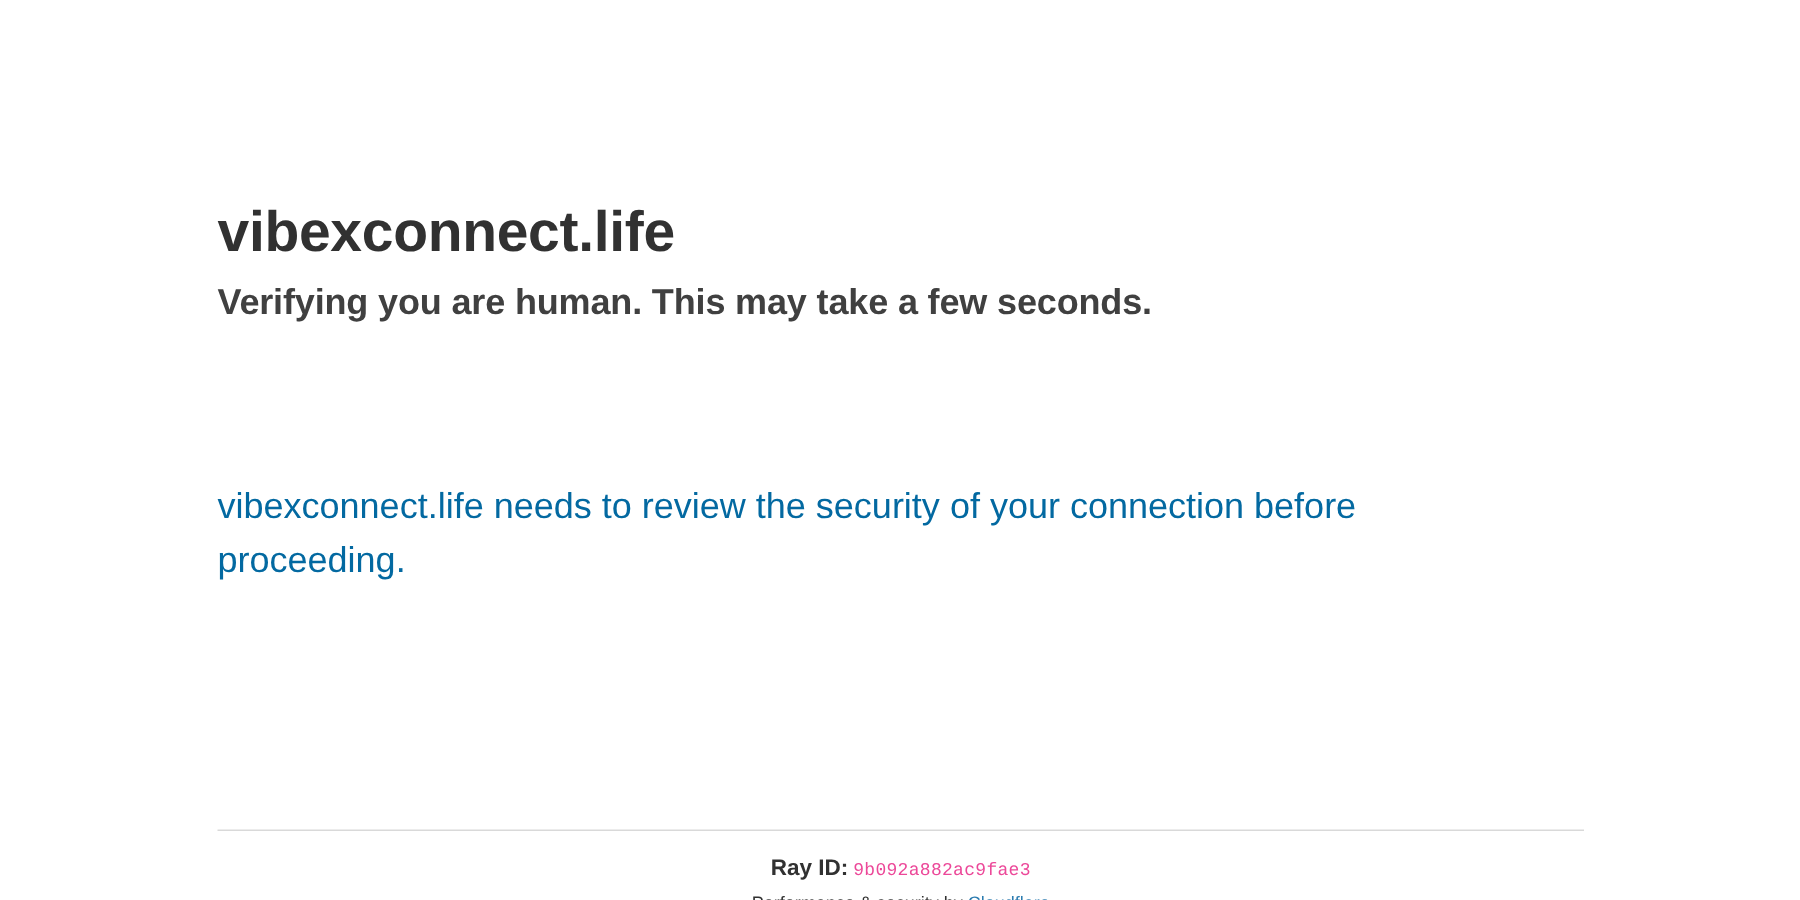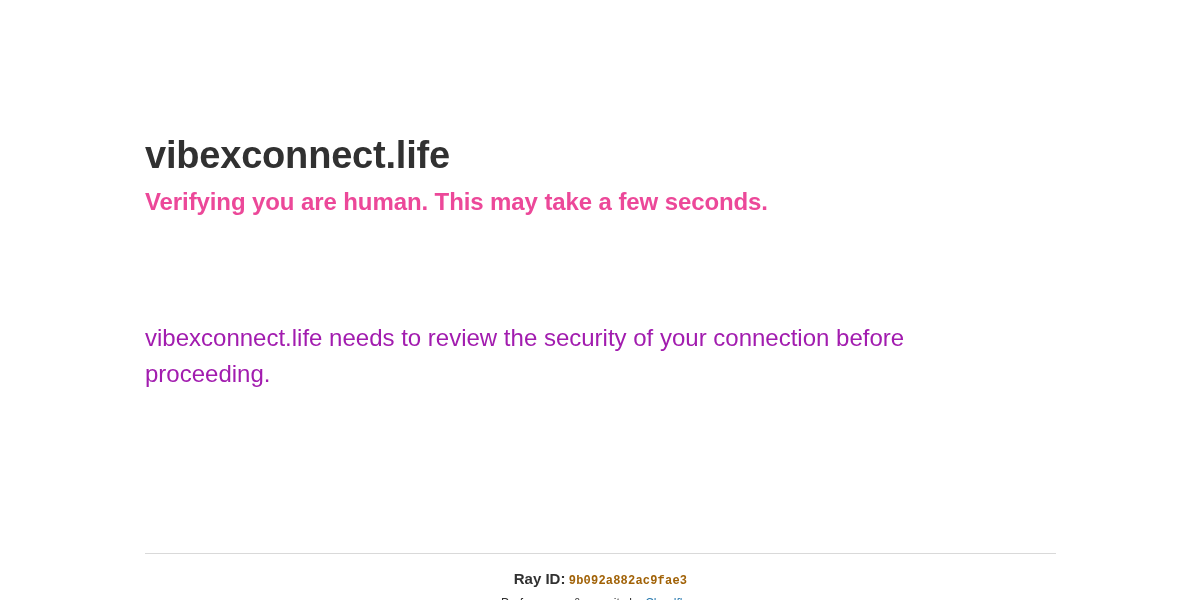--- a/index.html
+++ b/index.html
@@ -49,21 +49,21 @@
     letter-spacing: -0.2px;
     white-space: nowrap;
   }
 
   .challenge-subtitle {
     margin: 0;
     padding-top: 8px;
     font-size: 24px;
     line-height: 32px;
     font-weight: 700;
-    color: #ec4899;
+    color: #404040;
     letter-spacing: -0.1px;
     white-space: nowrap;
   }
 
   
   .challenge-widget {
     position: absolute;
     left: 0;
     top: 236px;
     width: 300px;
@@ -76,21 +76,21 @@
     left: 0;
     top: 320px;
     width: 800px;
   }
 
   .main-paragraph {
     margin: 0;
     font-size: 24px;
     line-height: 36px;
     font-weight: 400;
-    color: #a21caf;
+    color: #0369a1;
   }
 
   
   .footer {
     position: absolute;
     left: 0;
     top: 553px;
     width: 911px;
     border-top: 1px solid #d9d9d9;
     padding-top: 16px;
@@ -105,23 +105,22 @@
 
   .ray-id-label {
     font-weight: 700;
     font-size: 15px;
     color: #313131;
   }
 
   .ray-id-value {
     font-family: "Liberation Mono", "DejaVu Sans Mono", monospace;
     font-size: 12px;
-    color: #a16207;
+    color: #ec4899;
     letter-spacing: 0.2px;
-    font-weight: bold;
   }
 
   .footer-attribution {
     font-size: 12px;
     line-height: 17px;
     color: #313131;
     padding-top: 5px;
   }
 
   .footer-link {

